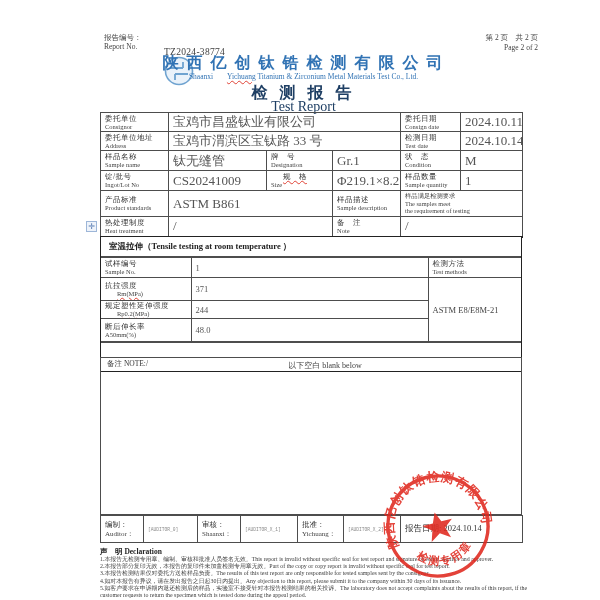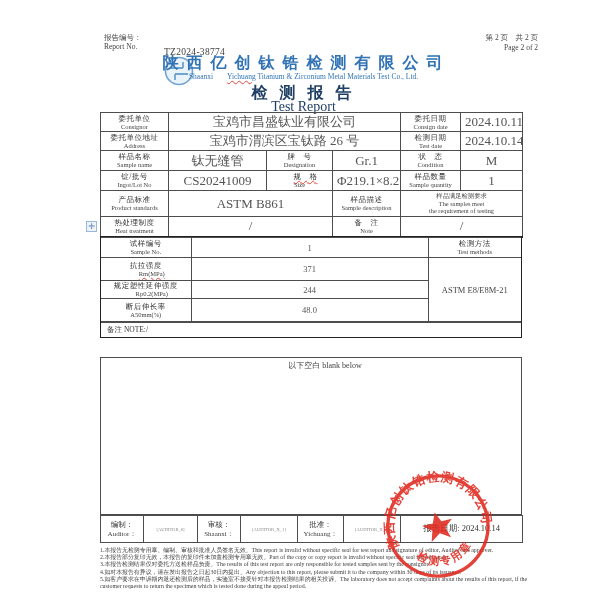--- a/index.html
+++ b/index.html
@@ -15,42 +15,42 @@
   .hdr-right { position:absolute; right:62px; top:33px; font-size:7.5px; line-height:9.5px; color:#444; text-align:right; }
   .company-row { position:absolute; left:0; top:54px; width:600px; text-align:center;padding-left:7px; }
   .logo { position:absolute; left:164px; top:56px; }
   .company-zh { font-size:16px; font-weight:bold; color:#3173b4; letter-spacing:2px; line-height:18px; }
   .company-en { font-size:7.5px; color:#3173b4; line-height:10px; }
   .title-zh { font-size:16px; font-weight:bold; color:#1f3f64; letter-spacing:4px; line-height:19px; margin-top:1px; }
   .title-en { font-size:14px; color:#1f3f64; line-height:10px; }
   .sq { text-decoration-line:underline; text-decoration-style:wavy; text-decoration-color:#e04337;margin-left:12px; }
   
   table { border-collapse:collapse; table-layout:fixed; }
-  td { border:1px solid #4d4d4d; text-align:center; vertical-align:middle; padding:0 4px; overflow:hidden; }
+  td { border:1px solid #4d4d4d; vertical-align:middle; padding:0 4px; overflow:hidden; }
   .lbl .zh { display:block; font-size:7.5px; line-height:9px; color:#333; letter-spacing:.5px; }
   .lbl .en { display:block; font-size:6.5px; line-height:8px; color:#444; }
   .val { font-size:13px; color:#555; }
   .info-table { position:absolute; left:100px; top:112px; width:422px; border-bottom:2px solid #222; }
   .desc-lines { font-size:6.3px; line-height:7.5px; color:#444; }
   
   .tensile-box { position:absolute; left:100px; top:236px; width:422px; border:1.5px solid #222; background:#fff; }
   .tensile-head { font-size:8.5px; font-weight:bold; color:#222; text-align:left; padding:4px 4px 3px 8px; border-bottom:1px solid #4d4d4d; }
   .tensile-box table { width:100%; }
   .tensile-box td { border:1px solid #4d4d4d; }
   .tensile-box tr td:first-child { border-left:none; }
   .tensile-box tr td:last-child { border-right:none; }
   .tval { font-size:8.5px; color:#555; }
   .method { font-size:8.5px; color:#444; }
-  .note-line { font-size:7.5px; color:#333; text-align:left; padding:2px 0 2px 6px; border-top:1px solid #4d4d4d; }
+  .note-line { font-size:7.5px; color:#333; text-align:left; padding:16px 0 2px 6px; border-top:1px solid #4d4d4d; }
   
   .blank-box { position:absolute; left:100px; top:357px; width:422px; height:158px; border:1px solid #4d4d4d;padding-left:28px; }
   .blank-text { margin-top:2px; text-align:center; font-size:8px; color:#444; }
   
   .sig-table { position:absolute; left:100px; top:515px; width:422px; }
-  .sig-table td { height:27px;font-family:Liberation Serif, serif; }
+  .sig-table td { height:27px; }
   .sig-lbl .zh { display:block; font-size:7.5px; line-height:10px; color:#333; }
   .sig-lbl .en { display:block; font-size:7px; line-height:9px; color:#444; }
   .sig-ph { font-size:4.6px; color:#8a8a8a; font-family:"Liberation Mono","DejaVu Sans Mono",monospace; }
   .sig-date { font-size:8.5px; color:#333; }
   
   .decl { position:absolute; left:100px; top:547px; width:428px; }
   .decl-head { font-size:7.5px; font-weight:bold; color:#222; line-height:9px; }
   .decl-line { font-size:5.9px; line-height:7.2px; color:#3d3d3d; }
   
   .stamp { position:absolute; left:382px; top:470px; width:112px; height:112px; opacity:.88; pointer-events:none; }
@@ -108,21 +108,21 @@
             <span class="zh">委托日期</span>
             <span class="en">Consign date</span>
           </td>
       <td class="val">2024.10.11</td>
     </tr>
     <tr style="height:19px">
       <td class="lbl">
             <span class="zh">委托单位地址</span>
             <span class="en">Address</span>
           </td>
-      <td class="val" colspan="3">宝鸡市渭滨区宝钛路 26 号</td>
+      <td class="val" colspan="3">宝鸡市渭滨区宝钛路 33 号</td>
       <td class="lbl">
             <span class="zh">检测日期</span>
             <span class="en">Test date</span>
           </td>
       <td class="val">2024.10.14</td>
     </tr>
     <tr style="height:20px">
       <td class="lbl">
             <span class="zh">样品名称</span>
             <span class="en">Sample name</span>
@@ -183,20 +183,21 @@
             <span class="en">Note</span>
           </td>
       <td class="val" colspan="2">/</td>
     </tr>
   </tbody>
     </table>
 
   <div class="move-handle">✛</div>
 
   <div class="tensile-box">
+    <div class="tensile-head">室温拉伸（Tensile testing at room temperature ）</div>
     <table>
       <colgroup>
           <col style="width:90px">
           <col style="width:237px">
           <col style="width:93px">
         </colgroup>
       <tbody>
           <tr style="height:20px">
         <td class="lbl">
               <span class="zh">试样编号</span>
@@ -265,20 +266,21 @@
             <span class="zh">批准：</span>
             <span class="en">Yichuang：</span>
           </td>
       <td class="sig-ph">[AUDITOR_X_2]</td>
       <td class="sig-date"><span>报告日期:</span> <span>2024.10.14</span></td>
     </tr>
   </tbody>
     </table>
 
   <div class="decl">
+    <div class="decl-head">声　明 Declaration</div>
     <div class="decl-line">1.本报告无检测专用章、编制、审核和批准人员签名无效。This report is invalid without specific seal for test report and signature of editor, Auditor and approver.</div>
     <div class="decl-line">2.本报告部分复印无效，本报告的复印件未加盖检测专用章无效。Part of the copy or copy report is invalid without specific seal for test report.</div>
     <div class="decl-line">3.本报告检测结果仅对委托方送检样品负责。The results of this test report are only responsible for tested samples sent by the consignor.</div>
     <div class="decl-line">4.如对本报告有异议，请在发出报告之日起30日内提出。Any objection to this report, please submit it to the company within 30 days of its issuance.</div>
     <div class="decl-line">5.如客户要求在申诉期内退还检测后的样品，实验室不接受针对本报告检测结果的相关投诉。The laboratory does not accept complaints about the results of this report, if the customer requests to return the specimen which is tested done during the appeal period.</div>
   </div>
 
   <div class="stamp">
     <svg width="112" height="112" viewBox="-56 -56 112 112" style="transform:rotate(-14deg)">
       <defs>

